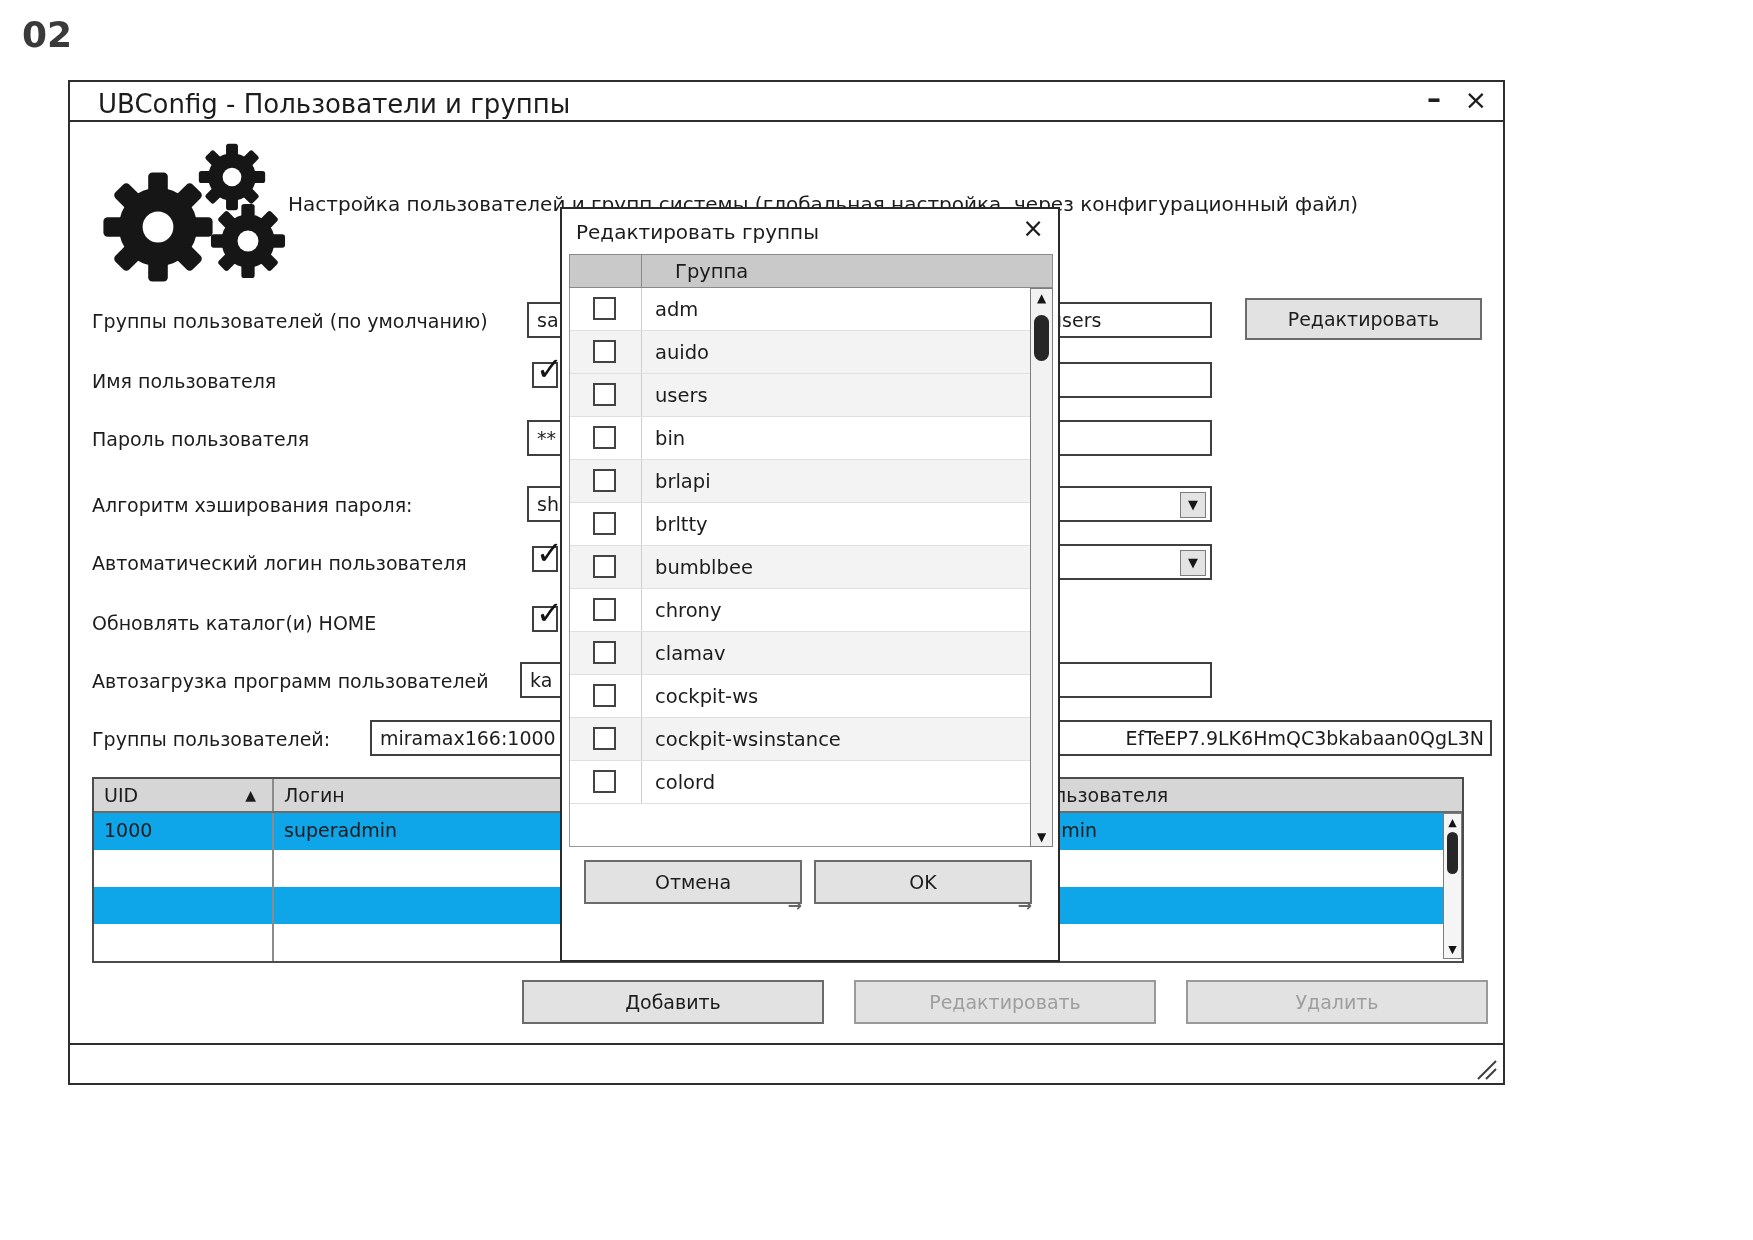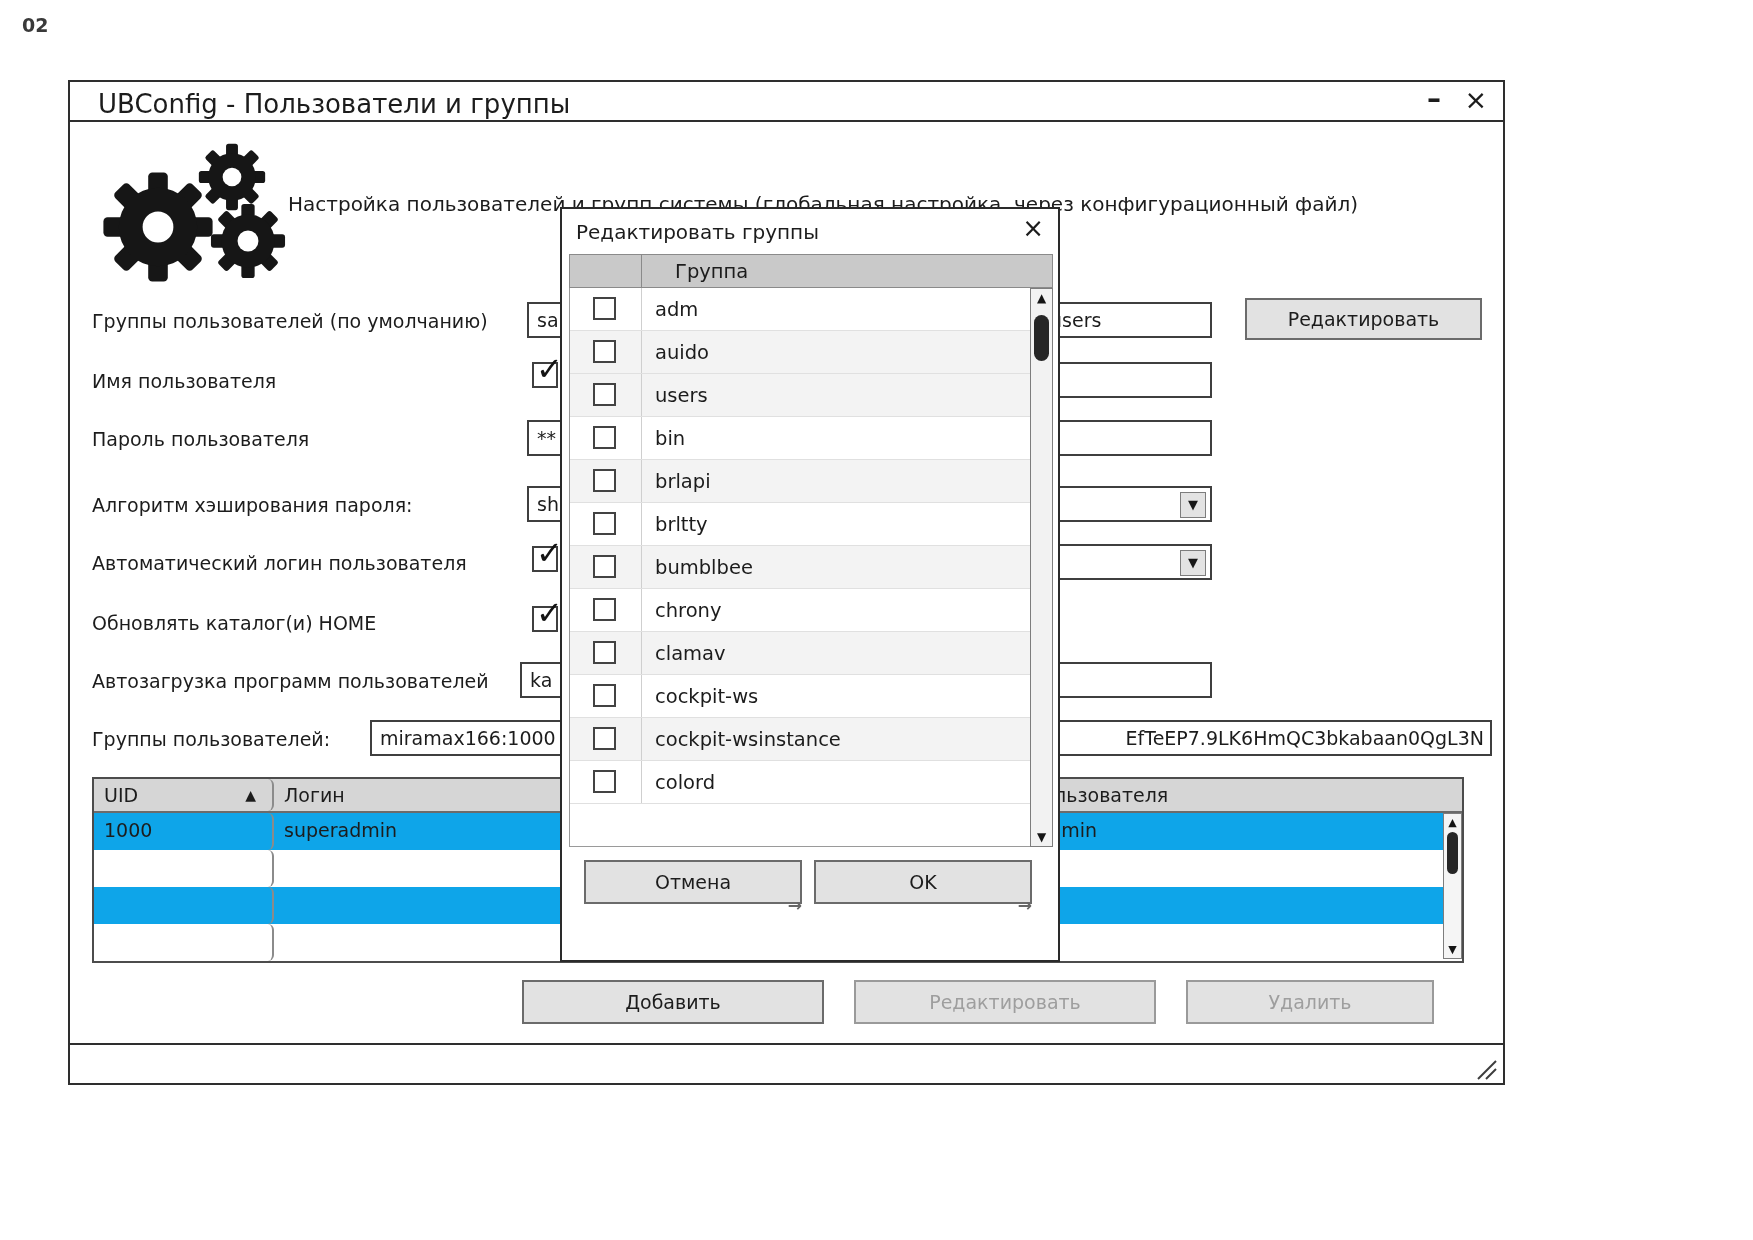--- a/index.html
+++ b/index.html
@@ -1,19 +1,19 @@
 <!DOCTYPE html>
 <html><head>
 <meta charset="utf-8">
 <style>
   * { margin:0; padding:0; box-sizing:border-box; }
   body { background:#ffffff; font-family:"DejaVu Sans","Liberation Sans",sans-serif; color:#1c1c1c; }
   .canvas { position:relative; width:1753px; height:1240px; background:#fff; overflow:hidden; }
 
-  .page-label { position:absolute; left:22px; top:14px; font-size:19px; font-weight:bold; color:#3a3a3a; }
+  .page-label { position:absolute; left:22px; top:14px; font-size:36px; font-weight:bold; color:#3a3a3a; }
 
   .window { position:absolute; left:68px; top:80px; width:1437px; height:1005px; border:2px solid #2e2e2e; background:#fff; }
   .titlebar { position:absolute; left:0; top:0; right:0; height:40px; border-bottom:2px solid #2e2e2e; background:#fff; }
   .title { position:absolute; left:28px; top:7px; font-size:26px; }
   .win-min { position:absolute; right:62px; top:0px; font-size:28px; font-weight:900; cursor:default; }
   .win-close { position:absolute; right:16px; top:2px; font-size:27px; cursor:default; }
 
   .gears { position:absolute; left:30px; top:55px; }
 
   .desc { position:absolute; left:218px; top:110px; font-size:20px; white-space:nowrap; }
@@ -29,21 +29,21 @@
 
   .cb { position:absolute; width:26px; height:26px; border:2px solid #3f3f3f; background:#fff; }
   .cb .tick { position:absolute; left:2px; top:-14px; font-size:32px; font-weight:bold; color:#141414; }
 
   .btn { position:absolute; display:flex; align-items:center; justify-content:center; background:#e2e2e2; border:2px solid #6b6b6b; font-size:19px; cursor:default; }
   .btn.disabled { color:#9e9e9e; border-color:#9a9a9a; }
 
   .mtable { position:absolute; left:22px; top:695px; width:1372px; border:2px solid #4c4c4c; background:#fff; }
   .mt-header { display:flex; height:34px; background:#d6d6d6; border-bottom:2px solid #6b6b6b; }
   .mt-header .hc { display:flex; align-items:center; padding-left:10px; font-size:19px; }
-  .hc.c1, .tc.c1 { width:180px;border-radius:6px; }
+  .hc.c1, .tc.c1 { width:180px; }
   .hc.c2, .tc.c2 { width:700px; }
   .hc.c3, .tc.c3 { flex:1; }
   .hc.c1, .hc.c2 { border-right:2px solid #8b8b8b; }
   .sort { margin-left:auto; margin-right:16px; font-size:14px; }
   .mt-row { display:flex; height:37px; }
   .mt-row.alt { background:#0ea5e9; }
   .tc { padding:6px 0 0 10px; font-size:19px; }
   .tc.c1 { border-right:2px solid #8b8b8b; }
   .tc.c2 { border-right:1px solid #b5b5b5; }
 
@@ -214,21 +214,21 @@
       <div class="sthumb"></div>
       <div class="sarr down">▼</div>
     </div>
 
     <div class="btn" style="left:452px; top:898px; width:302px; height:44px">
       <span>Добавить</span>
     </div>
     <div class="btn disabled" style="left:784px; top:898px; width:302px; height:44px">
       <span>Редактировать</span>
     </div>
-    <div class="btn disabled" style="left:1116px; top:898px; width:248px; height:44px">
+    <div class="btn disabled" style="left:1116px; top:898px; width:302px; height:44px">
       <span>Удалить</span>
     </div>
 
     <div class="statusbar">
       <svg class="grip" width="22" height="22">
         <line x1="3" y1="21" x2="21" y2="3" stroke="#3c3c3c" stroke-width="2"></line>
         <line x1="11" y1="21" x2="21" y2="11" stroke="#3c3c3c" stroke-width="2"></line>
       </svg>
     </div>
 

